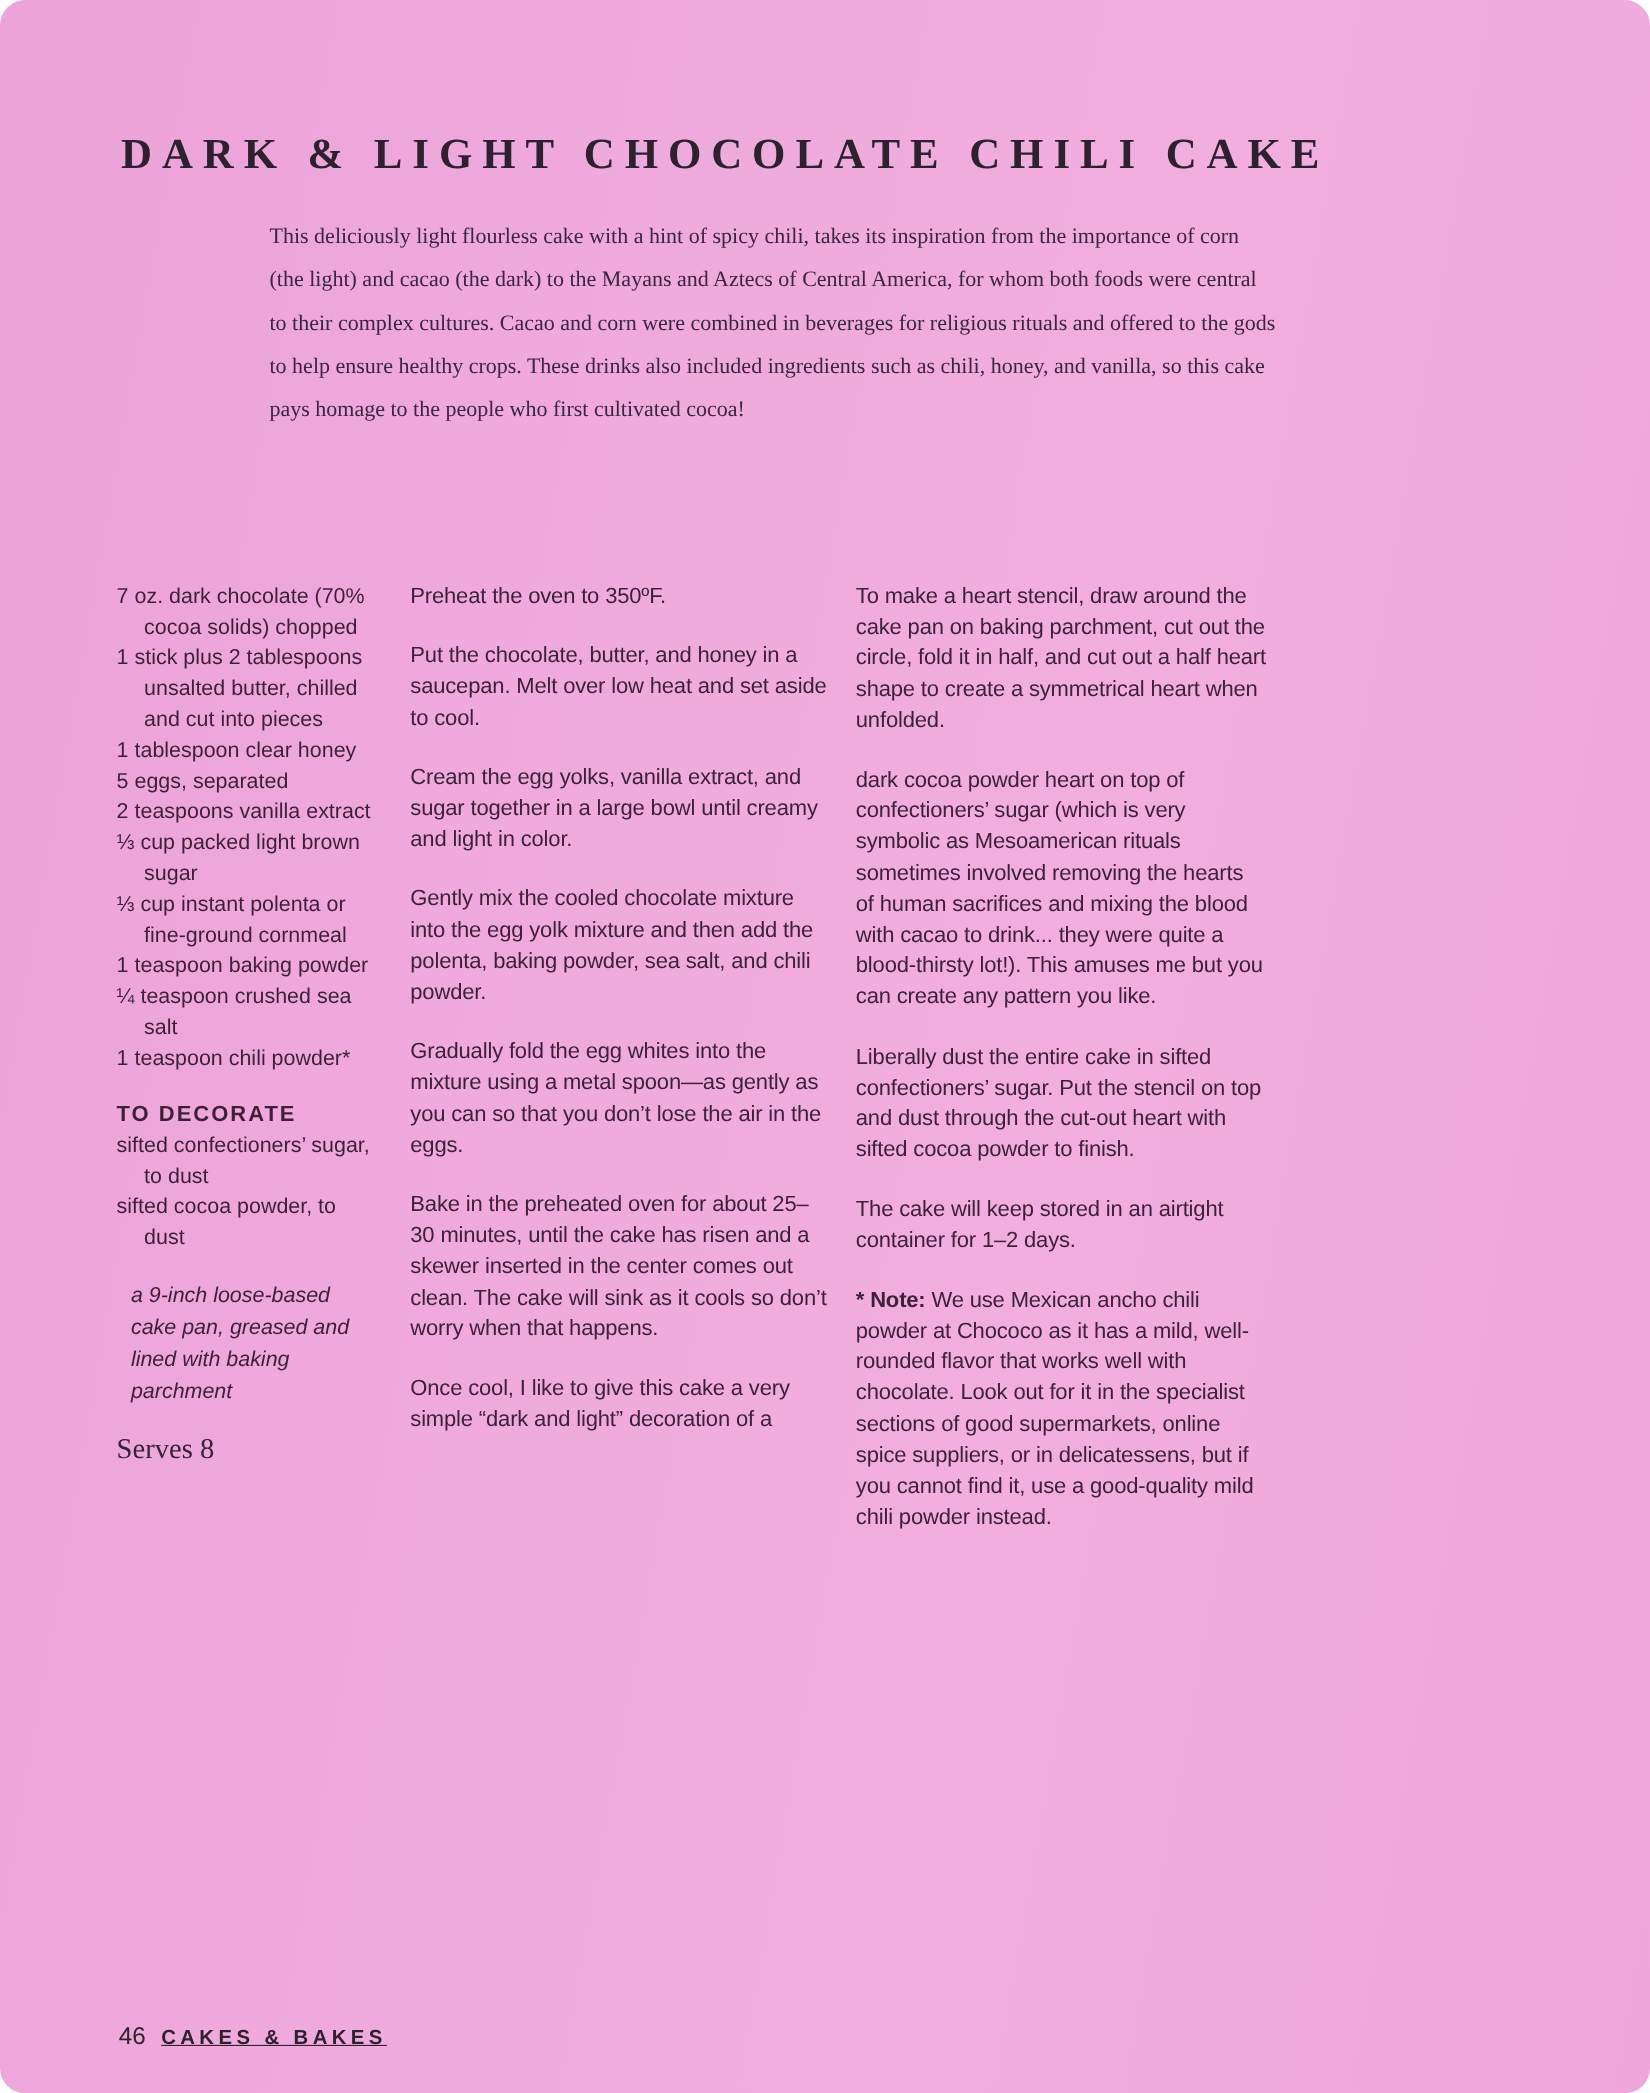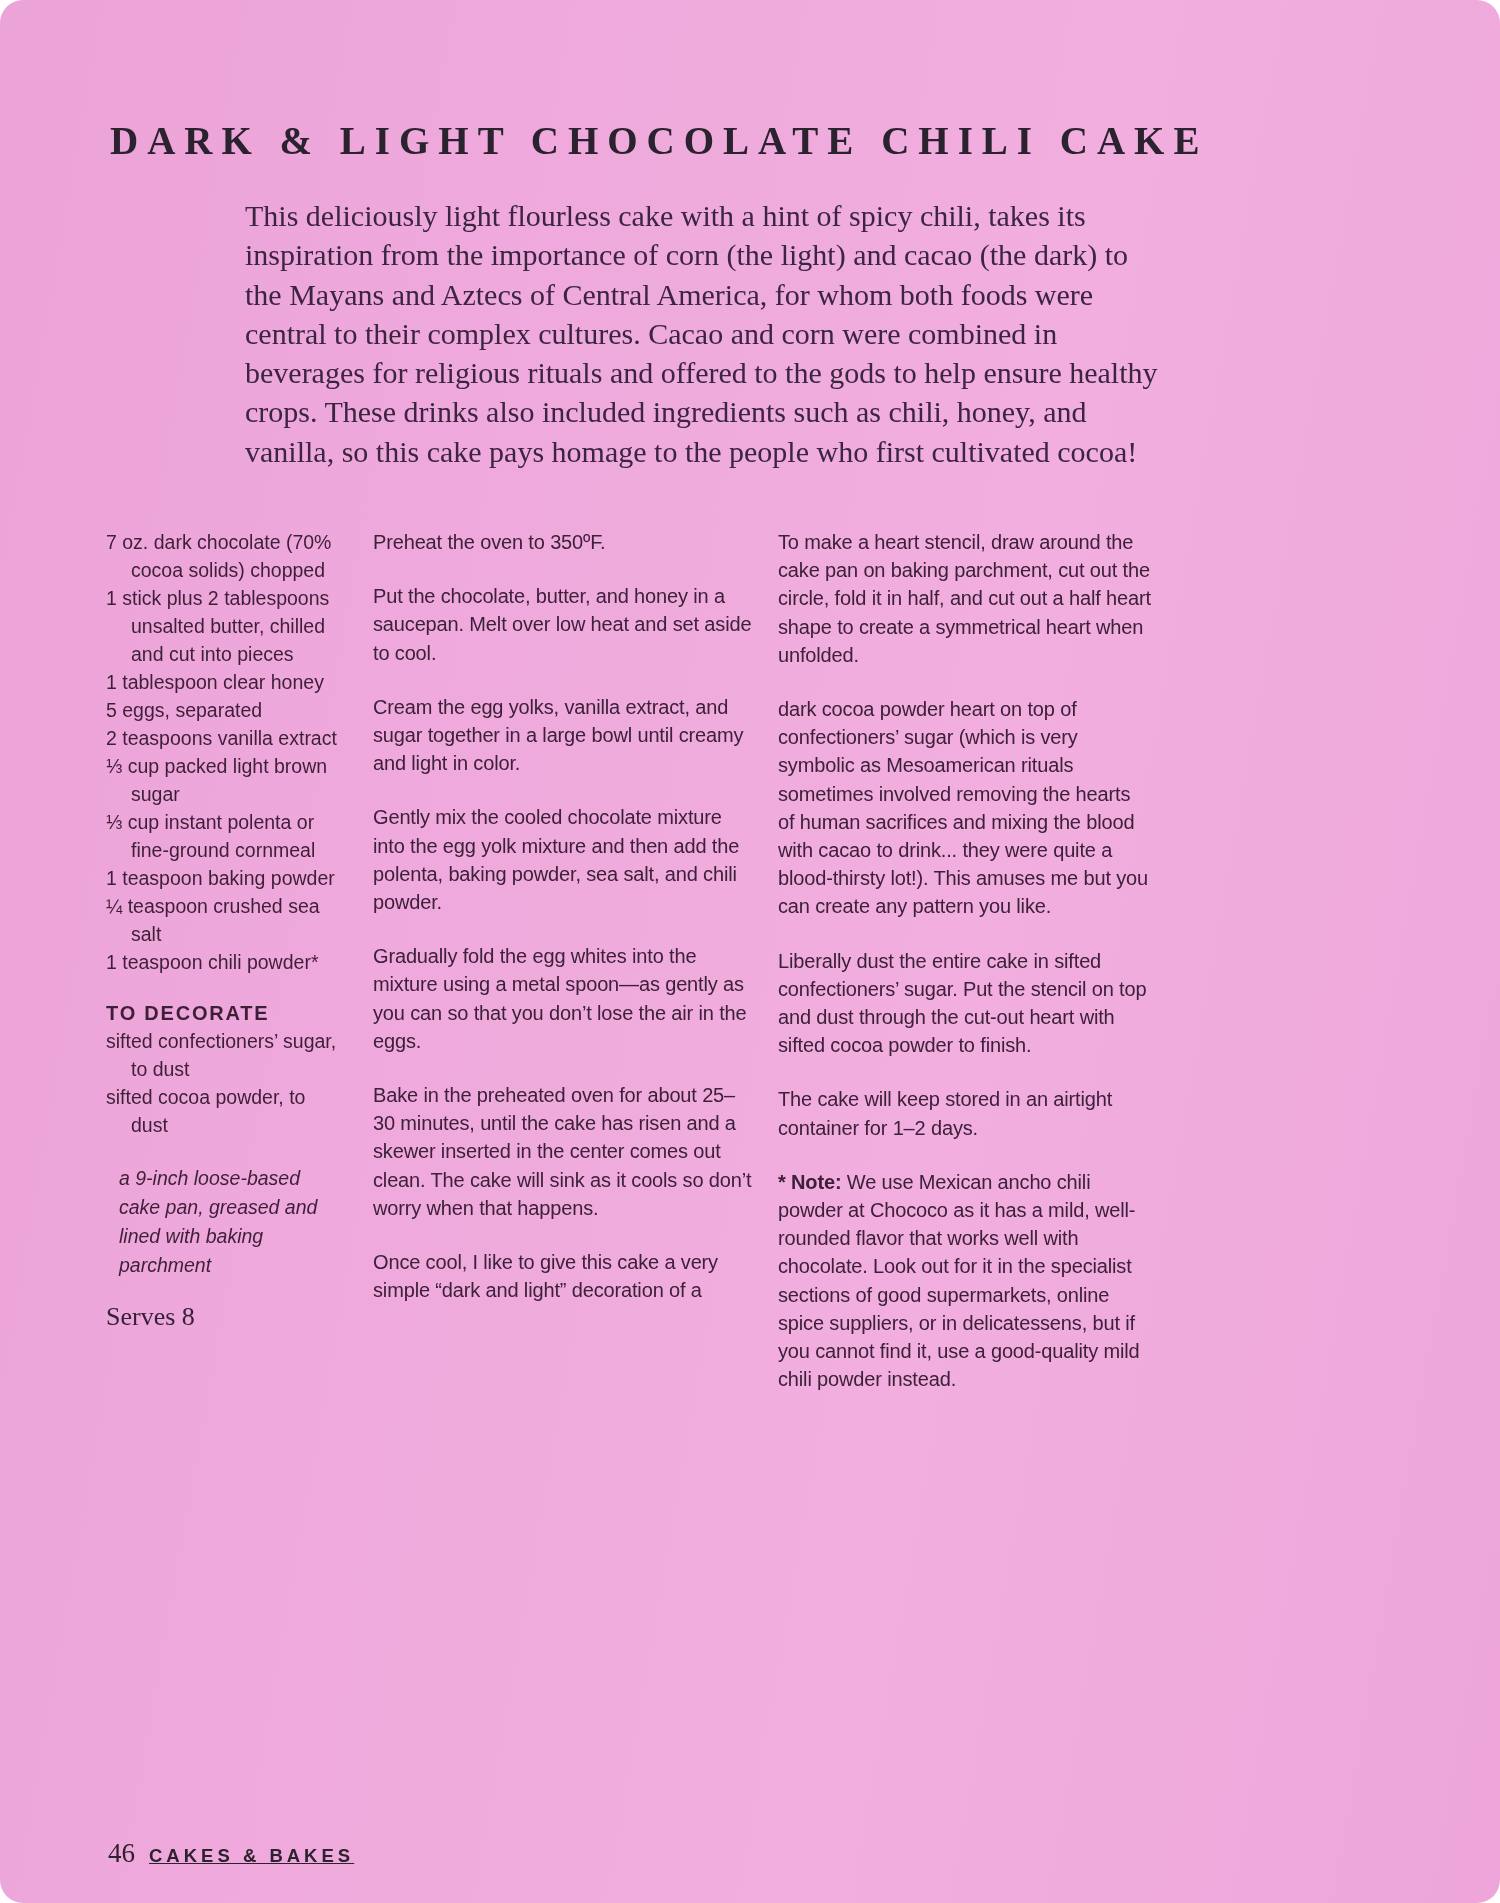--- a/index.html
+++ b/index.html
@@ -14,21 +14,21 @@
   }
   .title{
     position:absolute;left:110px;top:118px;margin:0;
     font-family:"Liberation Serif","DejaVu Serif",serif;
     font-weight:700;font-size:39px;letter-spacing:9px;
     color:#2b2230;white-space:nowrap;
   }
   .intro{
     position:absolute;left:245px;top:196px;width:915px;margin:0;
     font-family:"Liberation Serif","DejaVu Serif",serif;
-    font-size:30px;line-height:39.3px;color:#3b2540;
+    font-size:20px;line-height:39.3px;color:#3b2540;
   }
   .col{position:absolute;top:528px;font-size:20px;line-height:28.2px;letter-spacing:-0.15px;}
   .col p{margin:0 0 26px 0;}
   .col-ingredients{
     position:absolute;left:106px;top:528px;width:240px;
     font-size:19.5px;line-height:28px;color:#3e1f38;
   }
   .ing{padding-left:25px;text-indent:-25px;}
   .decorate-heading{
     margin-top:23px;font-weight:700;font-size:20px;letter-spacing:1.8px;
@@ -42,22 +42,22 @@
     font-size:26px;color:#352138;
   }
   .col-method-1{left:373px;width:380px;}
   .col-method-2{left:778px;width:374px;}
   .note-label{font-weight:700;}
   .footer{
     position:absolute;left:108px;top:1838px;
     color:#2e222e;white-space:nowrap;
   }
   .footer .num{
-    font-family:Liberation Serif, serif;
-    font-size:27px;
+    font-family:Liberation Sans, sans-serif;
+    font-size:22px;
   }
   .footer .section{
     font-weight:700;font-size:18.5px;letter-spacing:4px;margin-left:14px;text-decoration:underline;
   }
 </style>
 </head>
 <body>
 
 <div class="page">
 

